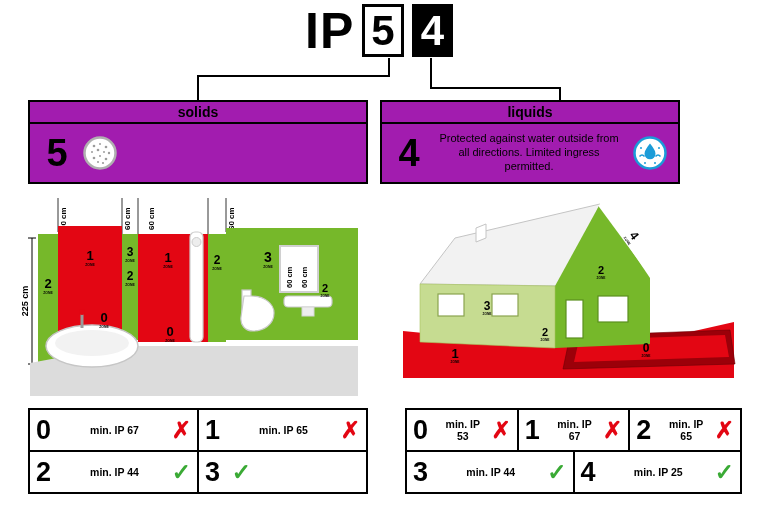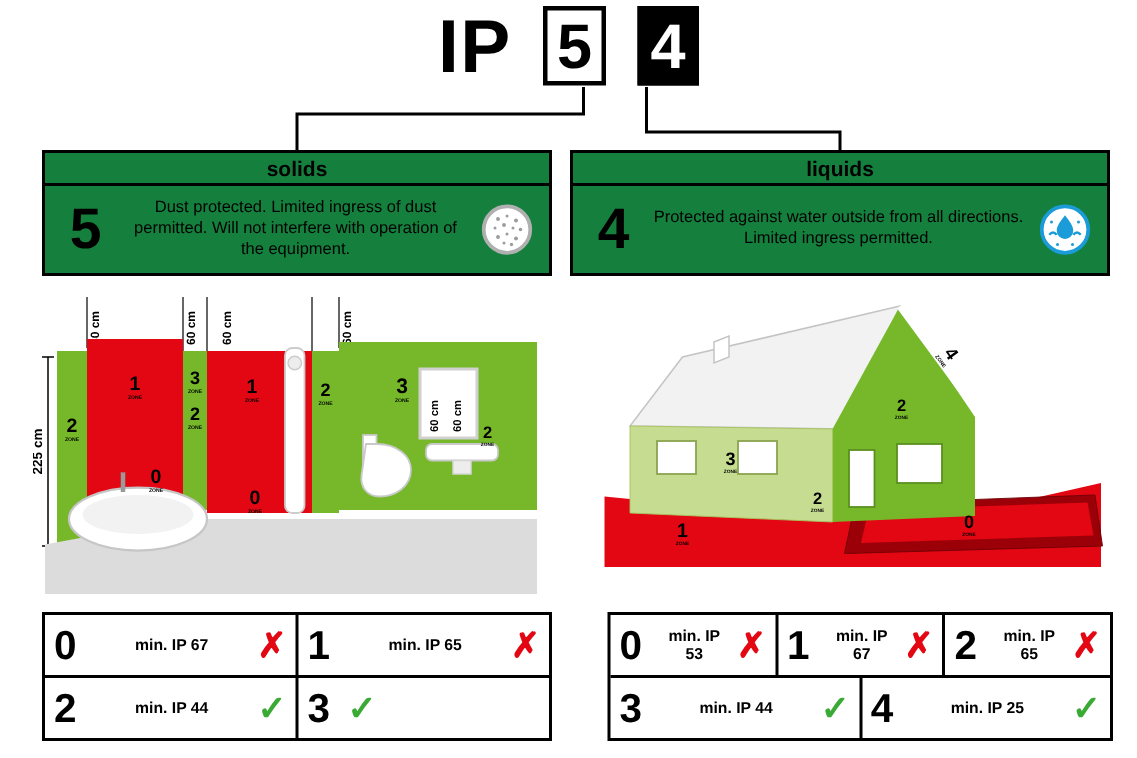--- a/index.html
+++ b/index.html
@@ -1,35 +1,35 @@
 <!DOCTYPE html>
 <html><head>
 <meta charset="utf-8">
 <style>
   *{margin:0;padding:0;box-sizing:border-box}
   html,body{width:758px;height:505px}
   body{background:#fff;font-family:"Liberation Sans",sans-serif;position:relative;overflow:hidden;color:#000}
 
   
-  .title{position:absolute;top:4px;left:0;width:758px;display:flex;justify-content:center;align-items:center;gap:21px}
+  .title{position:absolute;top:4px;left:0;width:758px;display:flex;justify-content:center;align-items:center;gap:8px}
   .title .ip{font-size:50px;font-weight:bold;letter-spacing:1px;line-height:1}
   .digit-box{font-size:42px;font-weight:bold;line-height:1;border:3.5px solid #000;padding:3px 6px 2px 6px}
   .digit-box.filled{background:#000;color:#fff}
 
   svg.connectors{position:absolute;top:0;left:0}
 
   
-  .def-table{position:absolute;top:100px;border:2.5px solid #000;background:#15803d}
+  .def-table{position:absolute;top:100px;border:2.5px solid #000;background:#a21caf}
   .def-table .hdr{border-bottom:2.5px solid #000;text-align:center;font-weight:bold;font-size:14px;padding:2px 0}
   .def-table .dbody{display:flex;align-items:center;gap:4px;padding:5px 8px;min-height:58px}
   .def-table .rating{flex:0 0 38px;font-size:38px;font-weight:bold;text-align:center}
   .def-table .desc{flex:1;font-size:11px;line-height:1.25;text-align:center;padding:0 2px}
   .def-table .icon{flex:0 0 40px;display:flex;justify-content:center}
   #solids-table{left:28px;width:340px}
-  #liquids-table{left:380px;width:360px}
+  #liquids-table{left:380px;width:300px}
 
   
   .req-table{position:absolute;top:408px;border:2.5px solid #000;background:#fff}
   .req-row{display:flex}
   .req-row + .req-row{border-top:2.5px solid #000}
   .req-cell{flex:1;display:flex;align-items:center;height:40px;padding:2px 6px}
   .req-cell + .req-cell{border-left:2.5px solid #000}
   .req-zone{font-size:27px;font-weight:bold;width:24px;line-height:1}
   .req-text{flex:1;font-size:10.5px;font-weight:bold;text-align:center;line-height:1.15;padding:0 2px}
   .req-mark{width:22px;text-align:right;font-size:23px;font-weight:bold;line-height:1}
@@ -51,21 +51,20 @@
 
 <svg class="connectors" width="758" height="100">
   <path d="M389 58 V76 H198 V100" fill="none" stroke="#000" stroke-width="2"></path>
   <path d="M431 58 V88 H560 V100" fill="none" stroke="#000" stroke-width="2"></path>
 </svg>
 
 <div class="def-table" id="solids-table">
   <div class="hdr">solids</div>
   <div class="dbody">
     <div class="rating">5</div>
-    <div class="desc">Dust protected. Limited ingress of dust permitted. Will not interfere with operation of the equipment.</div>
     <div class="icon">
       <svg width="38" height="38" viewBox="0 0 38 38">
         <circle cx="19" cy="19" r="15.5" fill="#fff" stroke="#b0b0b0" stroke-width="2.5"></circle>
         <g fill="#9c9c9c">
           <circle cx="13" cy="12" r="1.3"></circle>
             <circle cx="19" cy="10" r="1"></circle>
             <circle cx="25" cy="13" r="1.3"></circle>
           <circle cx="11" cy="18" r="1"></circle>
             <circle cx="17" cy="16" r="1.3"></circle>
             <circle cx="23" cy="18" r="1"></circle>

